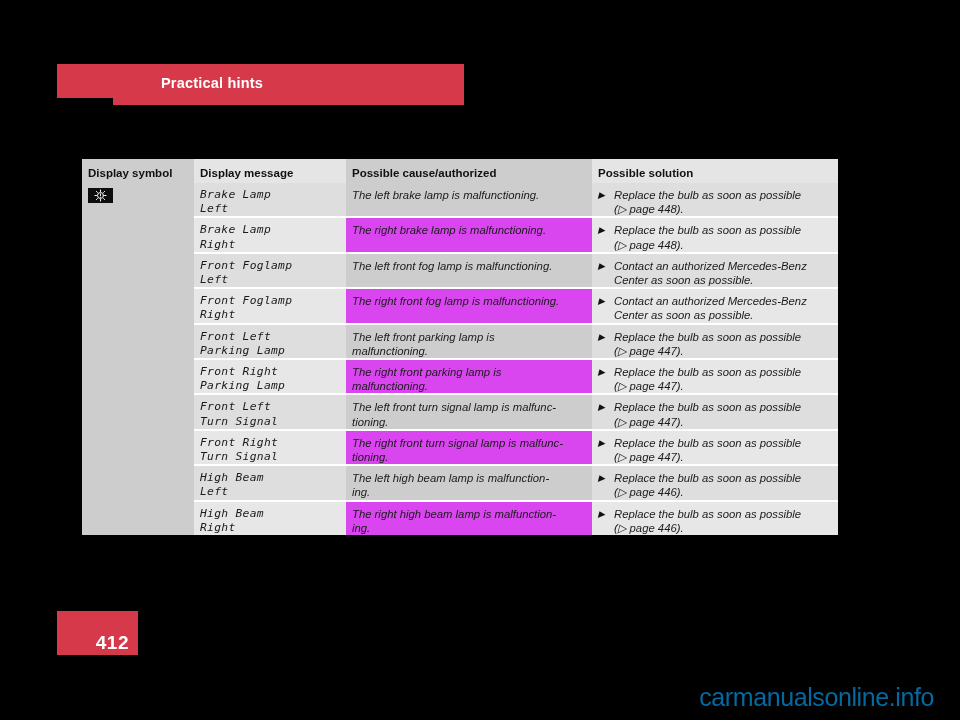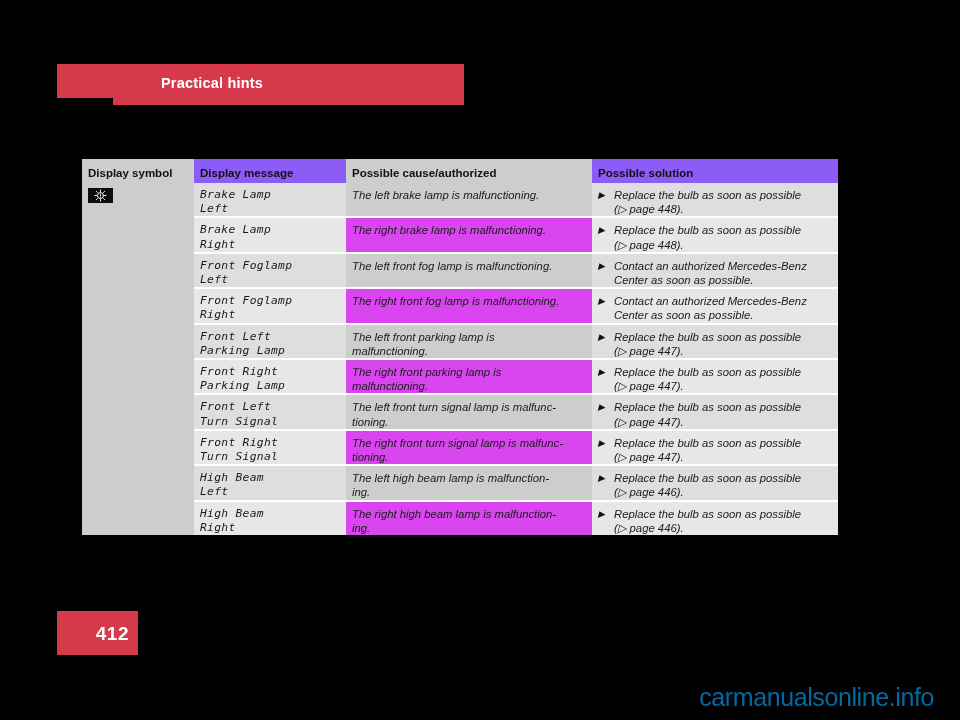--- a/index.html
+++ b/index.html
@@ -67,21 +67,21 @@
   #symptom-table th {
     text-align: left;
     vertical-align: bottom;
     font-size: 11.5px;
     font-weight: bold;
     color: #111111;
     padding: 2px 6px 4px 6px;
     height: 18px;
   }
   #symptom-table th.dark  { background: #cdcdcd; }
-  #symptom-table th.light { background: #8b5cf6; }
+  #symptom-table th.light { background: #e5e5e5; }
 
   #symptom-table td {
     vertical-align: top;
     padding: 5px 6px 0 6px;
     font-size: 11.3px;
     line-height: 14.2px;
     color: #1a1a1a;
     font-style: italic;
   }
   td.sym-cell {
@@ -133,21 +133,21 @@
     position: absolute;
     left: 57px;
     top: 611px;
     width: 81px;
     height: 44px;
     background: #d6394a;
   }
   #page-number-block .pagenum {
     position: absolute;
     right: 9px;
-    top: 12px;
+    top: 21px;
     color: #ffffff;
     font-size: 19px;
     font-weight: bold;
     letter-spacing: 0.5px;
   }
 
   
   #watermark {
     position: absolute;
     left: 0;

